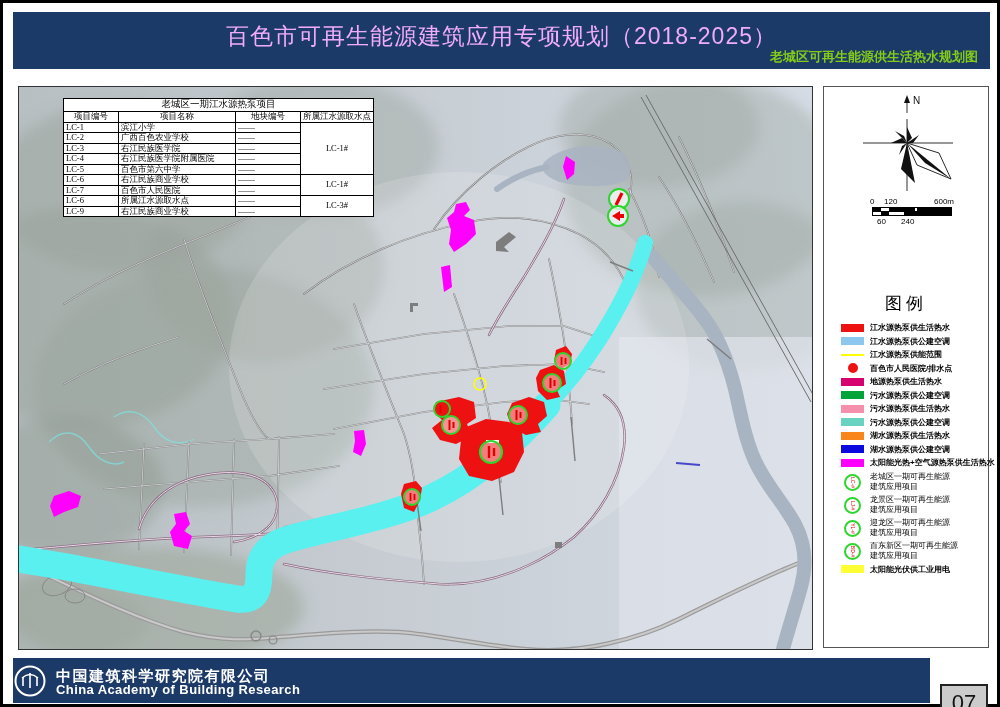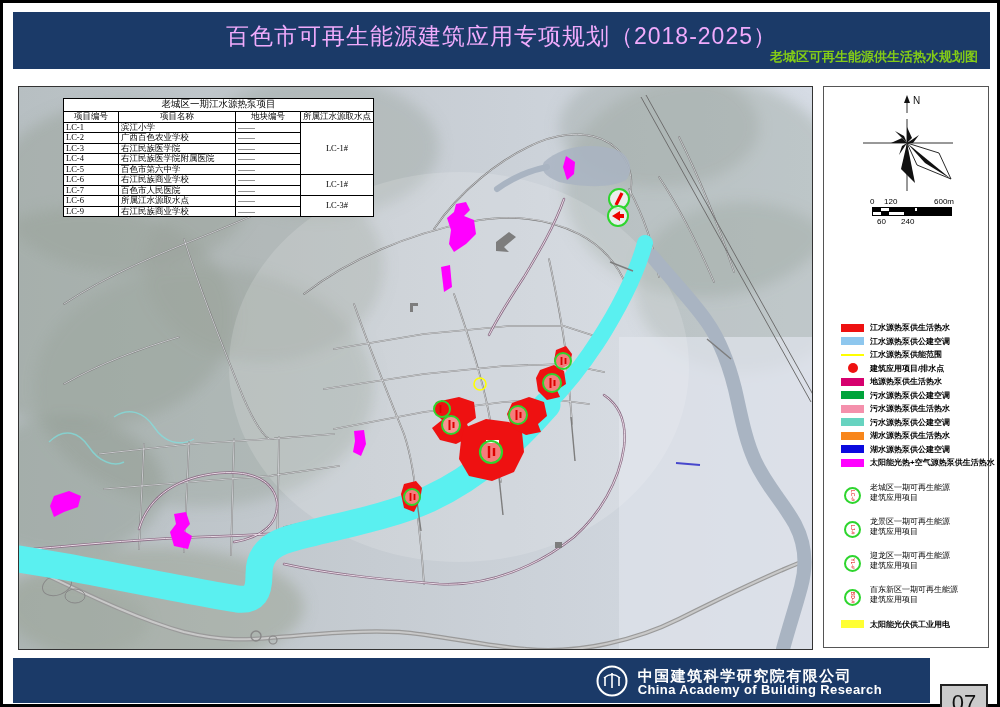--- a/index.html
+++ b/index.html
@@ -35,35 +35,35 @@
   .compass{position:absolute;left:23px;top:4px;}
   .scalebar{position:absolute;left:46px;top:110px;width:84px;height:34px;font-size:8px;color:#000;}
   .sb-lab{position:absolute;white-space:nowrap;}
   .sb-bar{position:absolute;left:2px;width:78px;height:3px;border:1px solid #000;}
   .sb-bar-top{top:10px;background:linear-gradient(90deg,#000 0 10%,#fff 10% 20%,#000 20% 54%,#fff 54% 56%,#000 56% 100%);}
   .sb-bar-bot{top:14px;background:linear-gradient(90deg,#fff 0 10%,#000 10% 20%,#fff 20% 40%,#000 40% 100%);}
   .lg-title{position:absolute;left:0;top:205px;width:100%;text-align:center;
             font-size:17px;letter-spacing:4px;color:#000;}
   .lg-items{position:absolute;left:17px;top:234px;width:145px;}
   .lg-row{display:flex;align-items:center;height:13.5px;font-weight:bold;}
-  .lg-row2{display:flex;align-items:flex-end;margin:12px 0;}
+  .lg-row2{display:flex;align-items:center;margin:1px 0;}
   .sw{width:23px;height:8px;margin-right:6px;flex:none;}
   .ln{width:23px;height:2px;margin-right:6px;flex:none;}
   .dotw{width:23px;display:flex;justify-content:center;margin-right:6px;flex:none;}
   .dotc{width:10px;height:10px;border-radius:50%;}
   .mkw{width:23px;display:flex;justify-content:center;margin-right:6px;flex:none;padding-top:1px;}
   .mk{width:13px;height:13px;border:2px solid #2ed52e;border-radius:50%;
       display:flex;align-items:center;justify-content:center;background:#fff;}
   .mk-txt{color:#d00;font-size:5px;transform:rotate(90deg);white-space:nowrap;line-height:5px;}
   .lg-label{font-size:8px;color:#000;white-space:nowrap;}
   .lg-2l{font-size:8px;color:#000;line-height:10.5px;padding-top:1px;}
 
   
   .footer{position:absolute;left:10px;top:655px;width:917px;height:45px;background:#1b3a68;
-          display:flex;align-items:center;justify-content:flex-end;padding-right:48px;
+          display:flex;align-items:center;padding-right:48px;
           box-sizing:border-box;color:#fff;}
   .logo{margin-right:9px;flex:none;}
   .f-cn{font-size:15px;font-weight:bold;letter-spacing:1.5px;line-height:17px;}
   .f-en{font-size:13px;font-weight:bold;letter-spacing:.4px;line-height:11px;}
   .pagenum{position:absolute;left:937px;top:656px;width:48px;height:38px;background:#cbcbcb;
            border:2px solid #222;box-sizing:border-box;display:flex;align-items:center;
            justify-content:center;font-size:22px;color:#111;margin-top:25px;}
 </style>
 </head>
 <body>
@@ -336,38 +336,39 @@
     <div class="scalebar">
       <span class="sb-lab" style="left:0;top:0">0</span>
       <span class="sb-lab" style="left:14px;top:0">120</span>
       <span class="sb-lab" style="right:0;top:0">600m</span>
       <div class="sb-bar sb-bar-top"></div>
       <div class="sb-bar sb-bar-bot"></div>
       <span class="sb-lab" style="left:7px;top:20px">60</span>
       <span class="sb-lab" style="left:31px;top:20px">240</span>
     </div>
 
+    <div class="lg-title">图例</div>
     <div class="lg-items" id="legend-items">
         <div class="lg-row">
           <div class="sw" style="background: rgb(238, 17, 17);"></div>
           <span class="lg-label">江水源热泵供生活热水</span>
         </div>
         <div class="lg-row">
           <div class="sw" style="background: rgb(142, 199, 238);"></div>
           <span class="lg-label">江水源热泵供公建空调</span>
         </div>
         <div class="lg-row">
           <div class="ln" style="background: rgb(255, 255, 0);"></div>
           <span class="lg-label">江水源热泵供能范围</span>
         </div>
         <div class="lg-row">
           <div class="dotw">
             <div class="dotc" style="background: rgb(238, 17, 17);"></div>
           </div>
-          <span class="lg-label">建筑应用项目/排水点</span>
+          <span class="lg-label">百色市人民医院/排水点</span>
         </div>
         <div class="lg-row">
           <div class="sw" style="background: rgb(214, 0, 110);"></div>
           <span class="lg-label">地源热泵供生活热水</span>
         </div>
         <div class="lg-row">
           <div class="sw" style="background: rgb(0, 164, 59);"></div>
           <span class="lg-label">污水源热泵供公建空调</span>
         </div>
         <div class="lg-row">

